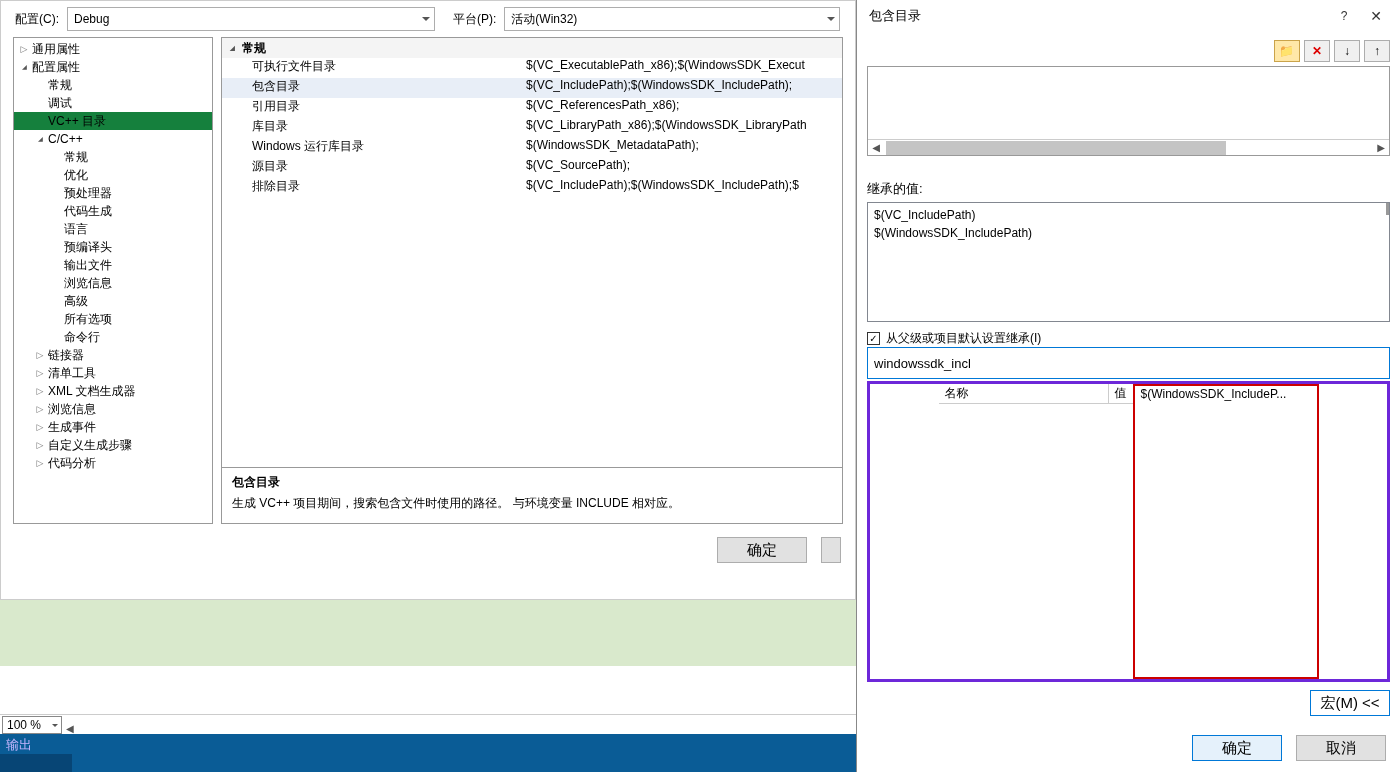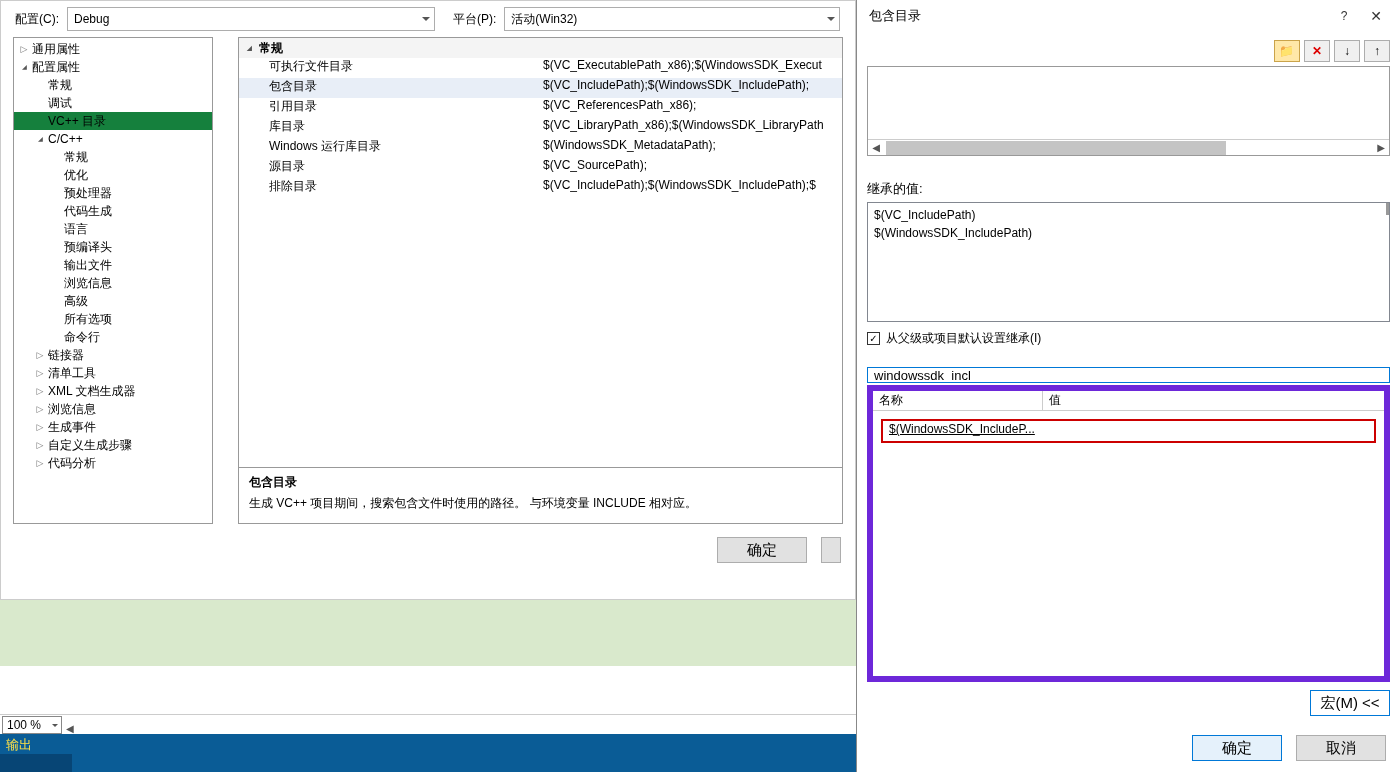--- a/index.html
+++ b/index.html
@@ -7,21 +7,21 @@
     
     .main-dialog { position: absolute; left: 0; top: 0; width: 856px; height: 600px; background: #fff; border: 1px solid #ccc; }
     .main-titlebar { height: 32px; display: flex; align-items: center; padding: 0 12px; background: #fff; color: #999; font-size: 13px; }
     
     .config-row { height: 36px; display: flex; align-items: center; padding: 10px 14px; gap: 8px; }
     .combo { height: 24px; border: 1px solid #adadad; background: #fff; display: flex; align-items: center; padding: 0 6px; position: relative; font-size: 13px; }
     .combo-arrow { position: absolute; right: 4px; top: 50%; transform: translateY(-50%); border: 4px solid transparent; border-top-color: #555; margin-top: 2px; }
     .combo.config { width: 368px; }
     .combo.platform { width: 336px; }
     
-    .main-body { display: flex; height: 495px; padding: 0 12px 8px 12px; gap: 25px; }
+    .main-body { display: flex; height: 495px; padding: 0 12px 8px 12px; gap: 8px; }
     .tree-panel { width: 200px; border: 1px solid #999; background: #fff; overflow: auto; padding: 2px 0; }
     .tree-item { display: flex; align-items: center; height: 18px; padding-left: 4px; cursor: default; font-size: 13px; }
     .tree-item.selected { background: #15803d; }
     .tree-arrow { width: 12px; display: inline-flex; justify-content: center; color: #555; font-size: 9px; }
     .tree-arrow.open::before { content: "◢"; transform: scale(0.7); }
     .tree-arrow.closed::before { content: "▷"; color: #777; }
     .tree-label { padding-left: 2px; }
     .l1 { padding-left: 4px; }
     .l2 { padding-left: 20px; }
     .l3 { padding-left: 36px; }
@@ -39,21 +39,21 @@
     
     .main-buttons { height: 36px; display: flex; justify-content: flex-end; align-items: center; padding-right: 14px; gap: 14px; }
     .btn { width: 90px; height: 26px; border: 1px solid #adadad; background: #e1e1e1; display: flex; align-items: center; justify-content: center; cursor: default; font-size: 15px; }
     .btn.cut { width: 20px; }
     
     .bottom-strip { position: absolute; left: 0; top: 600px; right: 544px; height: 172px; display: flex; flex-direction: column; }
     .zoom-bar { height: 20px; background: #fff; display: flex; align-items: flex-end; border-top: 1px solid #ccc; margin-top: 48px; }
     .zoom-select { height: 18px; width: 60px; border: 1px solid #888; display: flex; align-items: center; padding: 0 4px; font-size: 12px; position: relative; margin-left: 2px; }
     .zoom-select .combo-arrow { right: 3px; border-width: 3px; }
     .light-green { flex: 1; background: #d9e9cc; }
-    .output-bar { height: 20px; background: #0a5c96; color: #fde047; padding: 2px 6px; font-size: 13px; }
+    .output-bar { height: 20px; background: #0a5c96; color: #c4b5fd; padding: 2px 6px; font-size: 13px; }
     .bottom-dark { height: 18px; background: #0a5c96; position: relative; }
     .bottom-dark::before { content: ""; position: absolute; left: 0; top: 0; width: 72px; height: 100%; background: #074575; }
     
     .popup { position: absolute; right: 0; top: 0; width: 544px; height: 772px; background: #fff; border-left: 1px solid #888; display: flex; flex-direction: column; }
     .popup-titlebar { height: 32px; display: flex; align-items: center; padding: 0 8px; }
     .popup-title { flex: 1; font-size: 13px; padding-left: 4px; }
     .tb-btn { width: 32px; height: 28px; display: flex; align-items: center; justify-content: center; color: #333; }
     .tb-btn.close-x { font-size: 14px; }
     
     .popup-content { flex: 1; padding: 8px 10px; display: flex; flex-direction: column; overflow: hidden; }
@@ -68,30 +68,30 @@
     .hscroll-btn { width: 16px; height: 100%; display: flex; align-items: center; justify-content: center; color: #555; font-size: 10px; }
     .hscroll-thumb { height: 14px; background: #c4c4c4; width: 340px; margin-left: 2px; }
     
     .section-label { margin-top: 24px; margin-bottom: 4px; font-size: 13px; }
     .inherited-list { border: 1px solid #828790; height: 120px; padding: 3px 6px; font-size: 13px; line-height: 18px; position: relative; }
     .scroll-marker { position: absolute; right: 0; top: 0; width: 3px; height: 12px; background: #999; }
     
     .checkbox-row { display: flex; align-items: center; gap: 6px; margin-top: 8px; font-size: 13px; }
     .checkbox { width: 13px; height: 13px; border: 1px solid #333; display: flex; align-items: center; justify-content: center; font-size: 10px; line-height: 1; }
     
-    .search-input { border: 1px solid #0078d7; height: 16px; margin-top: 20px; padding: 0 6px; font-size: 13px; outline: none; width: 100%; }
-    
-    .results-box { border: 6px solid #6d28d9; flex: 1; margin-top: 2px; display: flex; flex-direction: column; min-height: 0; }
+    .search-input { border: 1px solid #0078d7; height: 32px; margin-top: 0; padding: 0 6px; font-size: 13px; outline: none; width: 100%; }
+    
+    .results-box { border: 3px solid #6d28d9; flex: 1; margin-top: 2px; display: flex; flex-direction: row; min-height: 0; justify-content: center; }
     .results-header { display: flex; height: 20px; border-bottom: 1px solid #ccc; font-size: 13px; }
     .rh-cell { padding: 1px 6px; border-right: 1px solid #ccc; }
     .rh-name { width: 170px; }
     .results-row { display: flex; height: 20px; }
     .rh-namecell { width: 170px; padding: 1px 6px; }
     .rh-valcell { flex: 1; padding: 1px 6px; }
-    .highlight-box { border: 2px solid #cc0000; margin: 8px; text-decoration: underline; }
+    .highlight-box { border: 2px solid #cc0000; margin: 0px; }
     
     .macros-row { display: flex; justify-content: flex-end; margin-top: 8px; }
     .btn.macros { border: 1px solid #0078d7; background: #fff; width: 80px; }
     
     .popup-buttons { height: 48px; display: flex; justify-content: flex-end; align-items: center; padding: 0 14px; gap: 14px; border-top: 0; }
     .btn.primary { border: 1px solid #0078d7; background: #e5f1fb; }
   </style>
 </head>
 <body>
 

